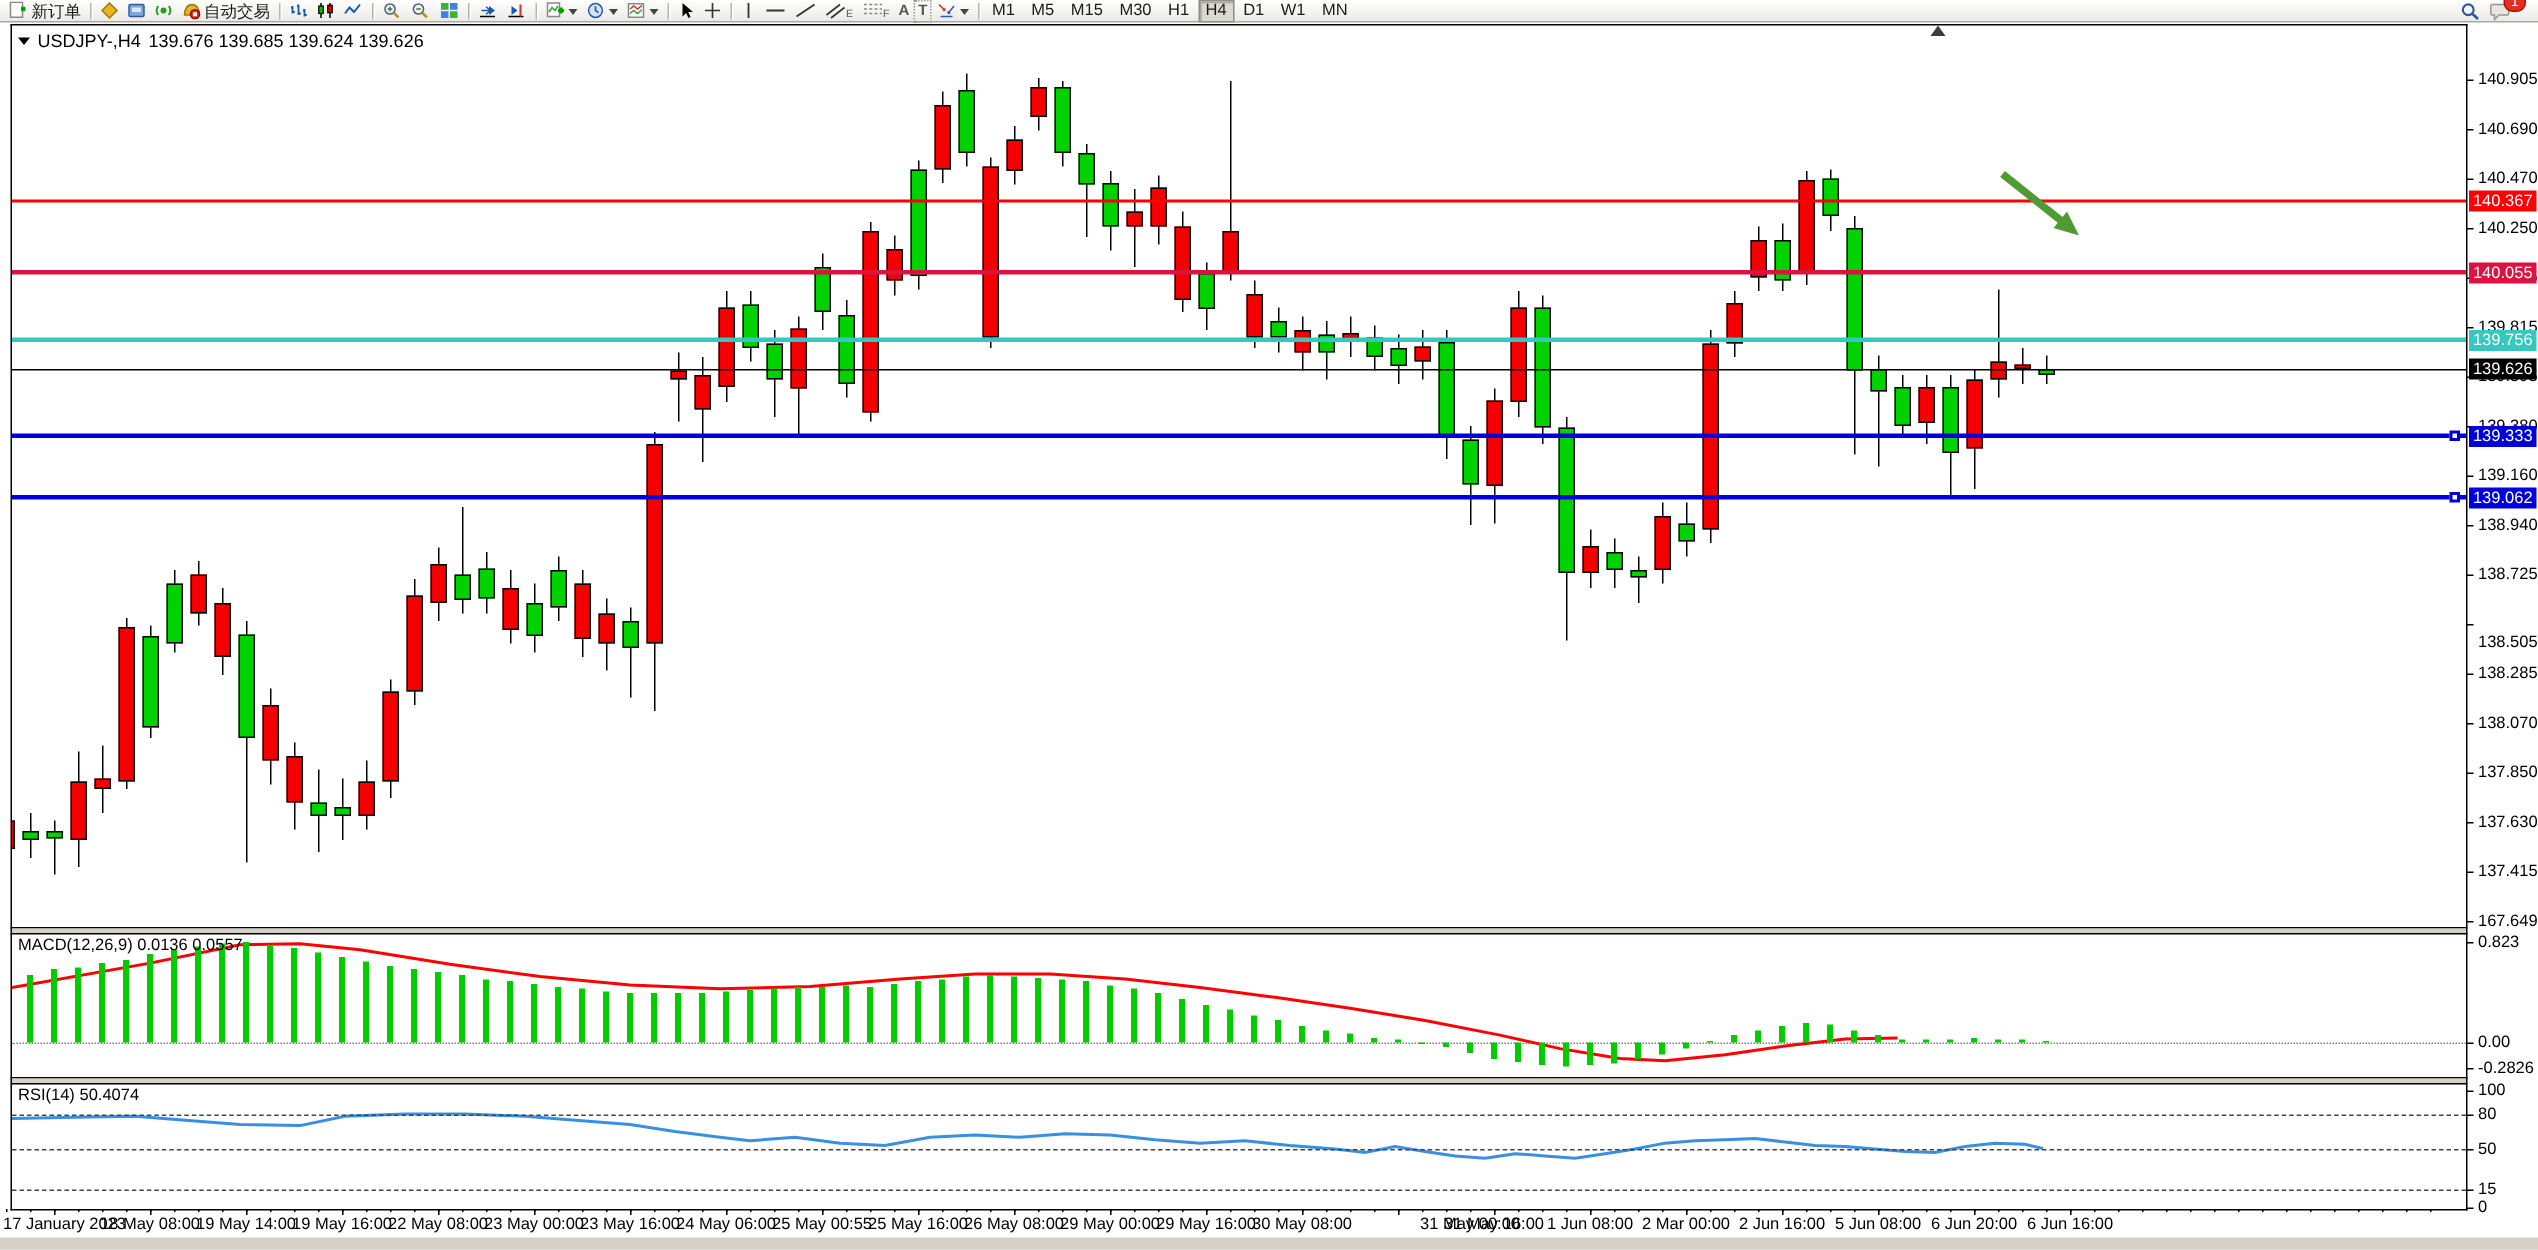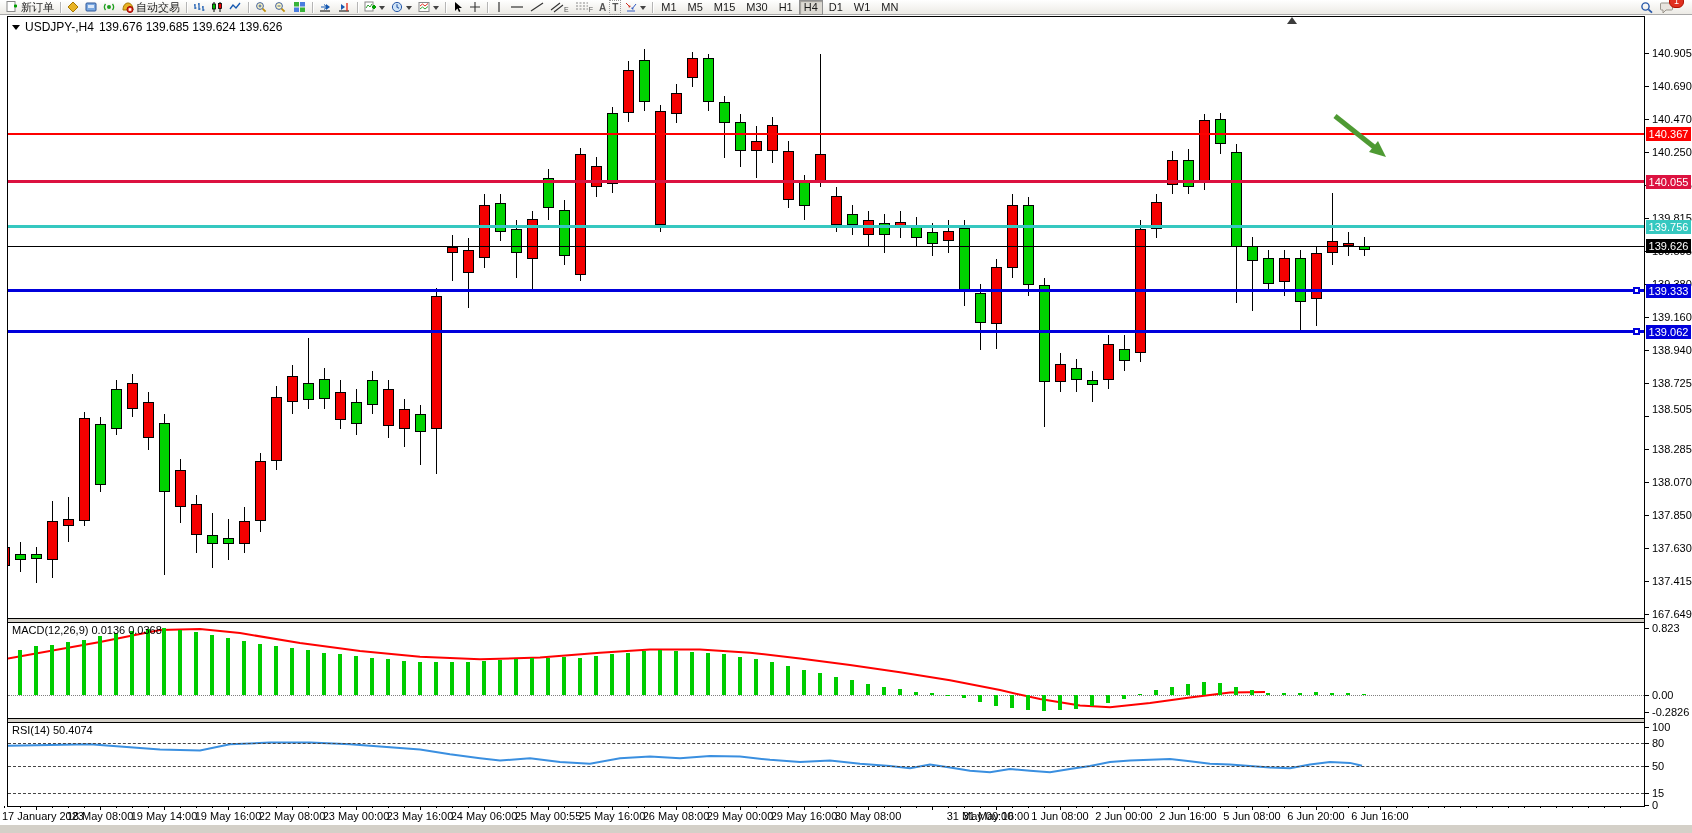--- a/index.html
+++ b/index.html
@@ -440,21 +440,21 @@
       <div class="hline-handle" style="left: 1625px; top: 311.185px; border: 2px solid rgb(0, 0, 220);"></div>
     </div>
   <svg id="arrow-svg" width="1692" height="833" viewBox="0 0 1692 833" style="position:absolute;left:0;top:0;pointer-events:none;">
     <line id="arrow-line" x1="1335" y1="116" x2="1374" y2="147" stroke-width="5" stroke="#4e9a33"></line>
     <polygon id="arrow-head" points="1386,157 1369,152 1378,141" fill="#4e9a33"></polygon>
   </svg>
 
   <div class="layer" id="macd-layer" style="left:8px;top:623px;width:1636px;height:95px;">
     <div class="dotted-zero" style="top:72px;"></div>
     <div class="ind-label" style="left:4px;top:1px;">
-      <span>MACD(12,26,9)</span>&nbsp;<span>0.0136 0.0368</span>
+      <span>MACD(12,26,9)</span>&nbsp;<span>0.0136 0.0557</span>
     </div>
     <svg id="macd-svg" width="1636" height="95" style="position:absolute;left:0;top:0;pointer-events:none;">
         <polyline points="0,35.4 92,19.1 152,6.9 192,6.1 232,10.1 292,19.9 352,28.0 412,33.7 472,36.2 532,34.6 592,29.7 642,26.4 692,26.4 742,29.7 792,35.4 842,41.9 892,49.2 942,57.3 992,67.1 1032,76.1 1072,82.6 1102,84.2 1142,80.1 1182,74.4 1222,69.6 1257,69.0" fill="none" stroke="#ff0000" stroke-width="2"></polyline>
       </svg>
   <div class="macd-bar" style="left: 10px; top: 27.2279px; width: 4px; height: 44.7721px;"></div>
       <div class="macd-bar" style="left: 26px; top: 23.1577px; width: 4px; height: 48.8423px;"></div>
       <div class="macd-bar" style="left: 42px; top: 21.5297px; width: 4px; height: 50.4703px;"></div>
       <div class="macd-bar" style="left: 58px; top: 19.0876px; width: 4px; height: 52.9124px;"></div>
       <div class="macd-bar" style="left: 74px; top: 16.6454px; width: 4px; height: 55.3546px;"></div>
       <div class="macd-bar" style="left: 90px; top: 13.3893px; width: 4px; height: 58.6107px;"></div>
@@ -568,21 +568,21 @@
       <div class="price-label" style="top: 245.089px;">139.595</div>
       <div class="axis-dash" style="top: 283.6px;"></div>
       <div class="price-label" style="top: 277.6px;">139.380</div>
       <div class="axis-dash" style="top: 316.867px;"></div>
       <div class="price-label" style="top: 310.867px;">139.160</div>
       <div class="axis-dash" style="top: 350.133px;"></div>
       <div class="price-label" style="top: 344.133px;">138.940</div>
       <div class="axis-dash" style="top: 382.644px;"></div>
       <div class="price-label" style="top: 376.644px;">138.725</div>
       <div class="axis-dash" style="top: 415.911px;"></div>
-      <div class="price-label" style="top: 403px;">138.505</div>
+      <div class="price-label" style="top: 422px;">138.505</div>
       <div class="axis-dash" style="top: 449.178px;"></div>
       <div class="price-label" style="top: 443.178px;">138.285</div>
       <div class="axis-dash" style="top: 481.689px;"></div>
       <div class="price-label" style="top: 475.689px;">138.070</div>
       <div class="axis-dash" style="top: 514.956px;"></div>
       <div class="price-label" style="top: 508.956px;">137.850</div>
       <div class="axis-dash" style="top: 548.222px;"></div>
       <div class="price-label" style="top: 542.222px;">137.630</div>
       <div class="axis-dash" style="top: 580.733px;"></div>
       <div class="price-label" style="top: 574.733px;">137.415</div>
@@ -742,21 +742,21 @@
       <div class="time-label" style="left: 804px;">29 May 16:00</div>
       <div class="time-tick" style="left: 868px; height: 4px;"></div>
       <div class="time-label" style="left: 868px;">30 May 08:00</div>
       <div class="time-tick" style="left: 932px; height: 4px;"></div>
       <div class="time-label" style="left: 980px;">31 May 00:00</div>
       <div class="time-tick" style="left: 996px; height: 4px;"></div>
       <div class="time-label" style="left: 996px;">31 May 16:00</div>
       <div class="time-tick" style="left: 1060px; height: 4px;"></div>
       <div class="time-label" style="left: 1060px;">1 Jun 08:00</div>
       <div class="time-tick" style="left: 1124px; height: 4px;"></div>
-      <div class="time-label" style="left: 1124px;">2 Jun 00:00</div>
+      <div class="time-label" style="left: 1124px;">2 Mar 00:00</div>
       <div class="time-tick" style="left: 1188px; height: 4px;"></div>
       <div class="time-label" style="left: 1188px;">2 Jun 16:00</div>
       <div class="time-tick" style="left: 1252px; height: 4px;"></div>
       <div class="time-label" style="left: 1252px;">5 Jun 08:00</div>
       <div class="time-tick" style="left: 1316px; height: 4px;"></div>
       <div class="time-label" style="left: 1316px;">6 Jun 20:00</div>
       <div class="time-tick" style="left: 1380px; height: 4px;"></div>
       <div class="time-label" style="left: 1380px;">6 Jun 16:00</div>
     </div>
 </div>

